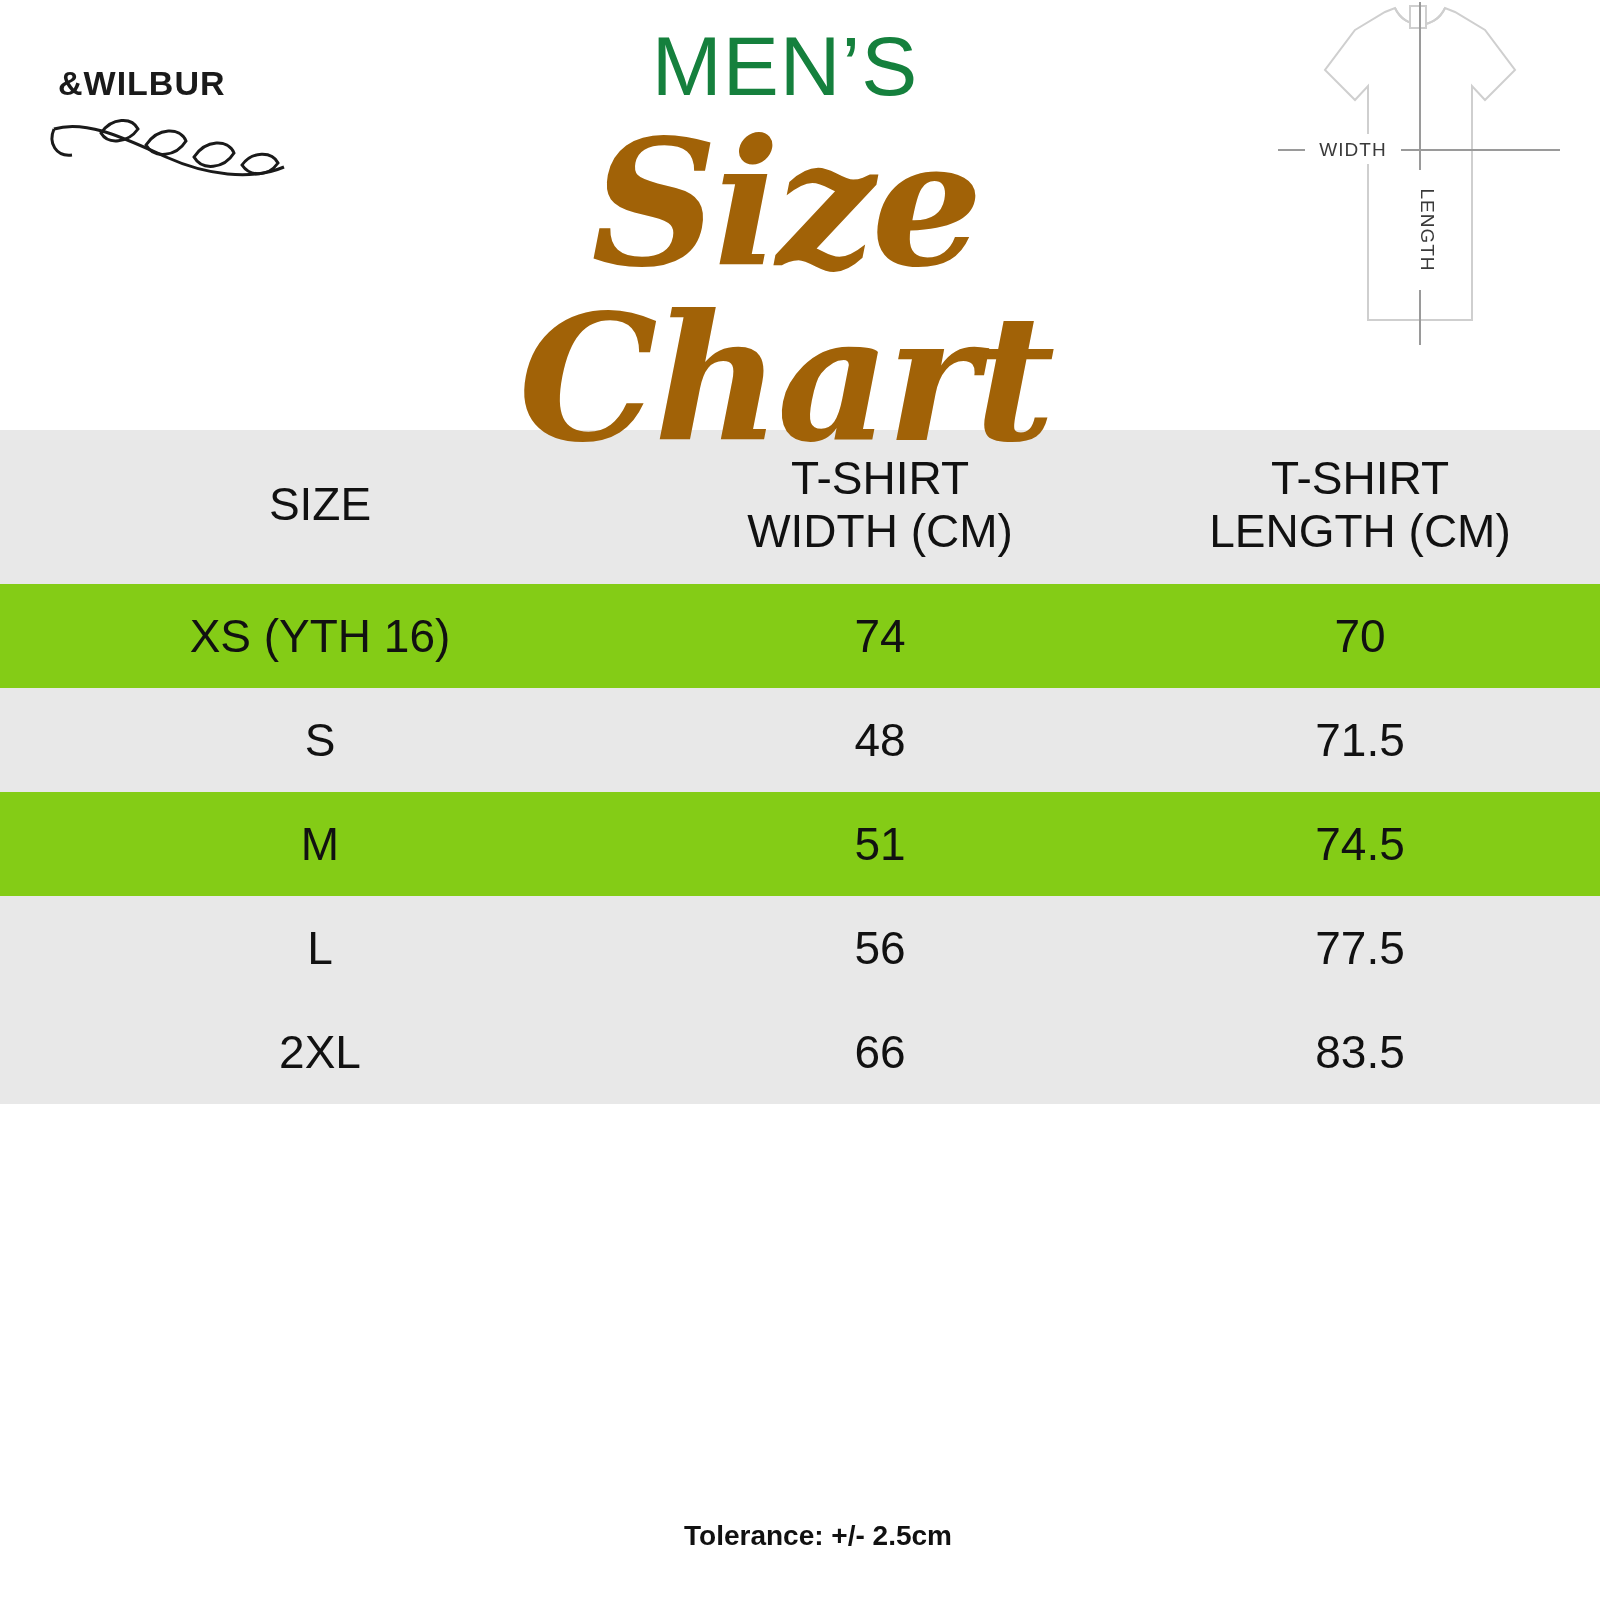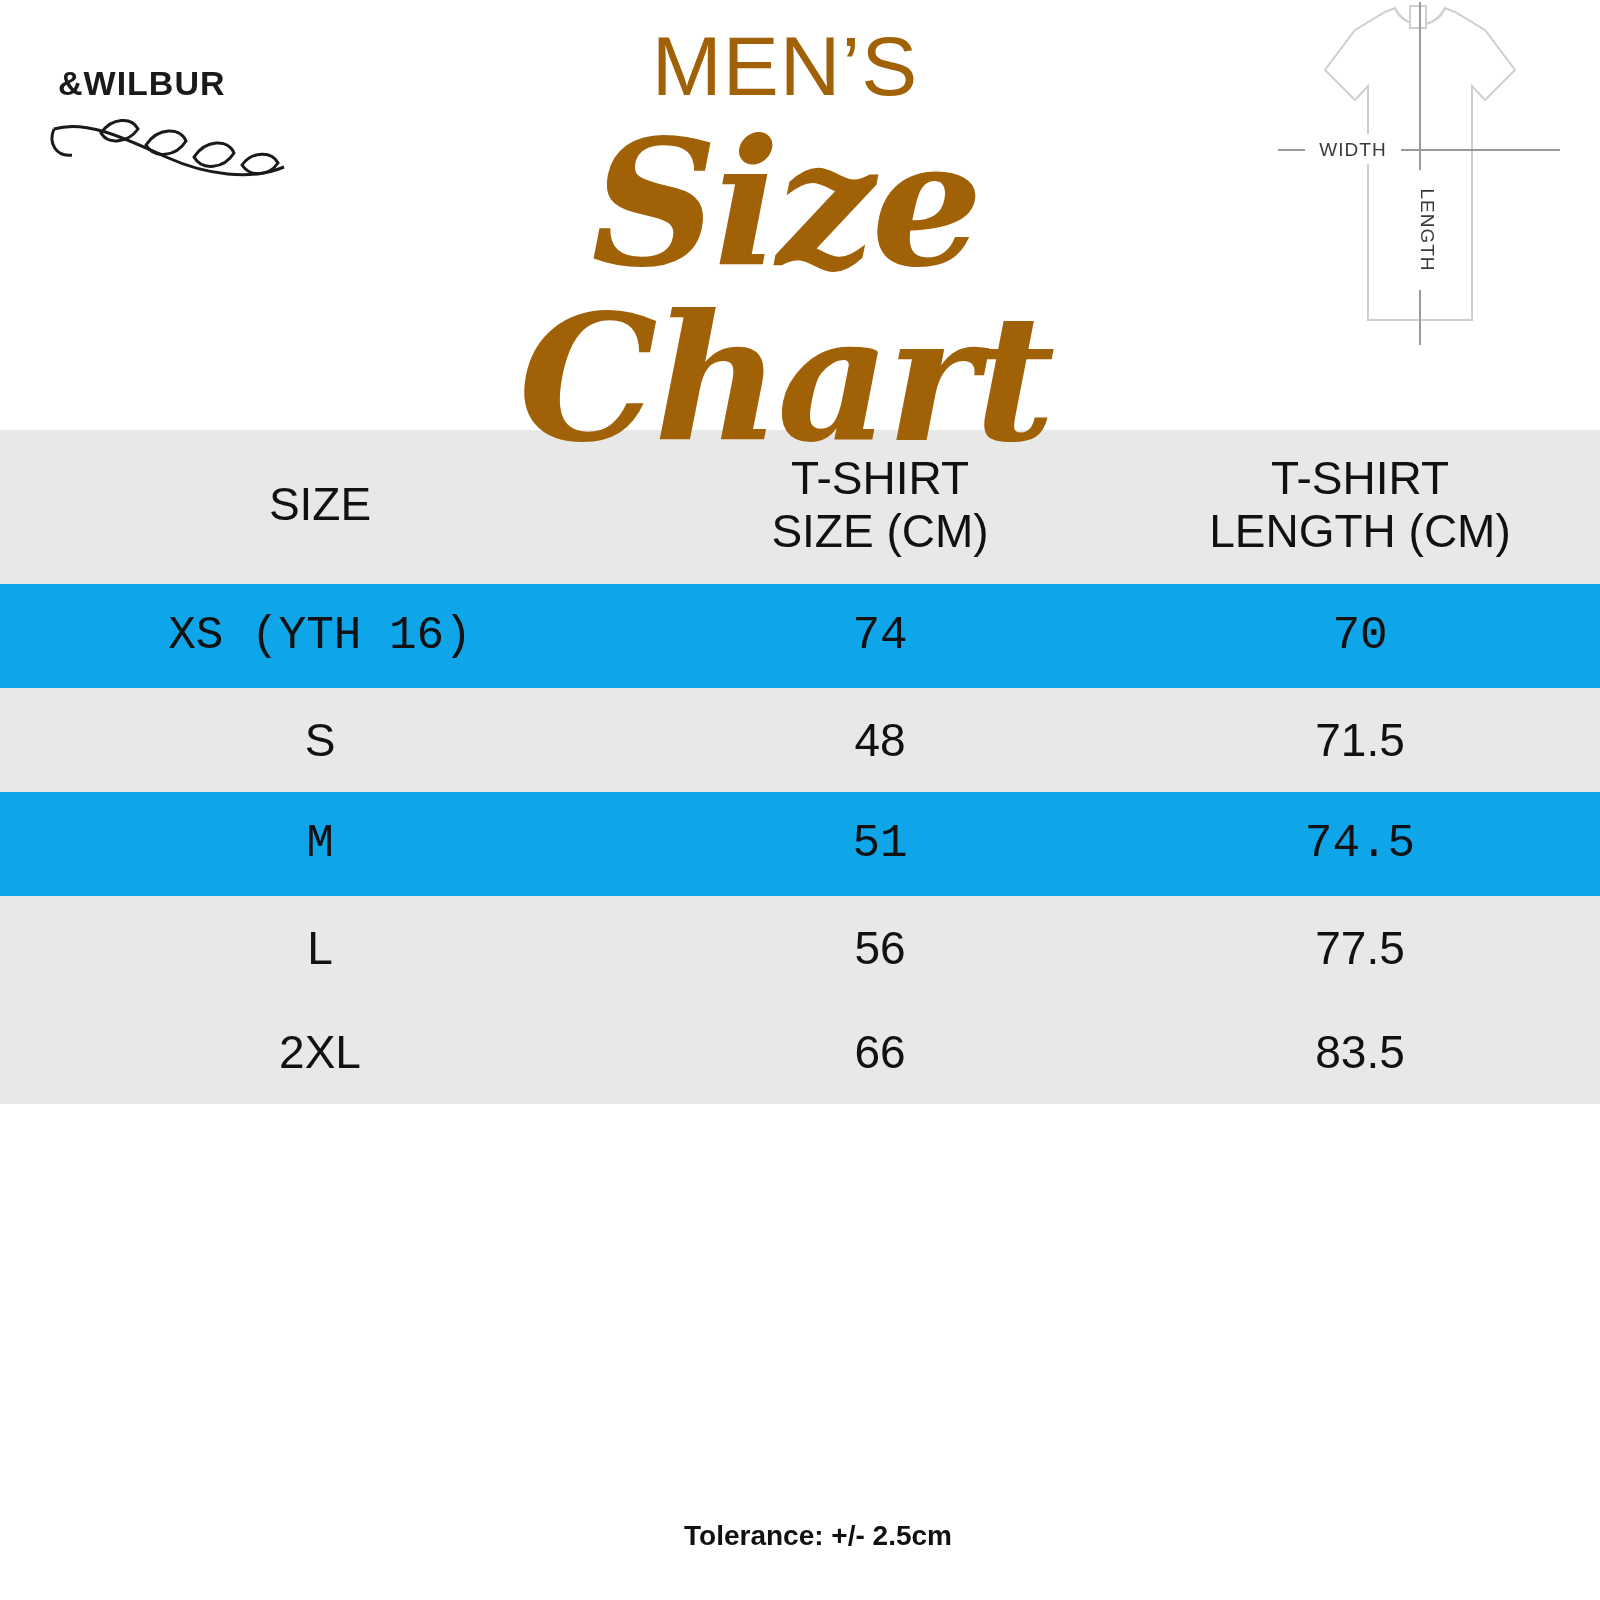--- a/index.html
+++ b/index.html
@@ -58,21 +58,21 @@
     left: 300px;
     right: 330px;
     top: 20px;
     text-align: center;
   }
   .title-top {
     font-family: "Liberation Sans", sans-serif;
     font-size: 84px;
     font-weight: normal;
     letter-spacing: 1px;
-    color: #a16207;
+    color: #15803d;
     line-height: 1.1;
   }
   .title-script {
     font-family: "DejaVu Serif", serif;
     font-style: italic;
     font-weight: bold;
     font-size: 175px;
     line-height: 1.0;
     letter-spacing: -4px;
     color: #a16207;
@@ -110,22 +110,21 @@
     font-size: 46px;
     font-weight: normal;
     color: #111;
     height: 104px;
     padding: 0;
   }
   .size-table tbody tr.shade td {
     background: #e8e8e8;
   }
   .size-table tbody tr.plain td {
-    background: #0ea5e9;
-    font-family: Liberation Mono, monospace;
+    background: #84cc16;
   }
   .col-size { width: 40%; }
   .col-w { width: 30%; }
   .col-l { width: 30%; }
 
   .footnote {
     position: absolute;
     left: 0;
     right: 0;
     bottom: 48px;
@@ -190,21 +189,21 @@
       <col class="col-w">
       <col class="col-l">
   </colgroup>
   <thead>
     <tr>
       <th>
         <span>SIZE</span>
       </th>
       <th>
         <span>T-SHIRT</span><br>
-        <span>SIZE (CM)</span>
+        <span>WIDTH (CM)</span>
       </th>
       <th>
         <span>T-SHIRT</span><br>
         <span>LENGTH (CM)</span>
       </th>
     </tr>
   </thead>
   <tbody>
     <tr class="plain">
       <td>XS (YTH 16)</td>

